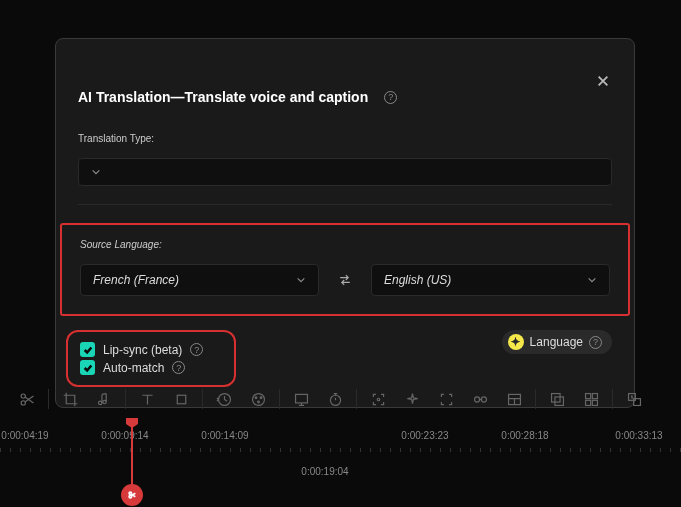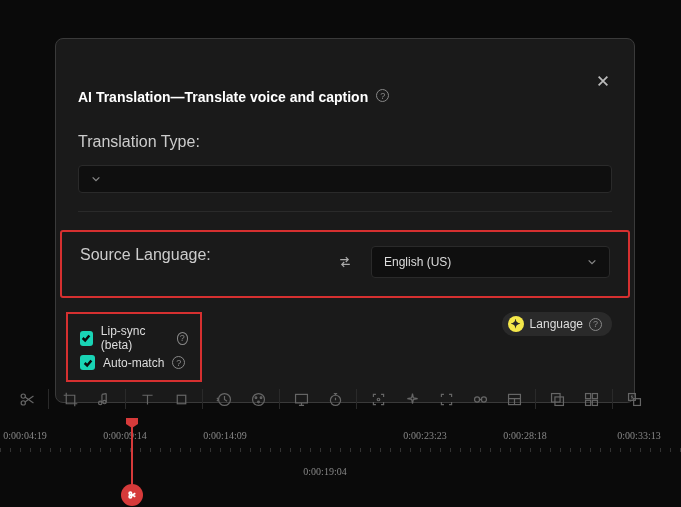--- a/index.html
+++ b/index.html
@@ -23,21 +23,22 @@
   padding: 18px 22px 20px 22px;
 }
 .dialog-header {
   display: flex;
   align-items: center;
   justify-content: space-between;
   margin-bottom: 28px;
 }
 .dialog-title-wrap {
   display: flex;
-  gap: 8px;
+  align-items: center;
+  gap: 16px;
   margin-top: 32px;
 }
 .dialog-title {
   font-size: 14px;
   font-weight: 600;
   color: #ffffff;
 }
 .help-icon {
   width: 13px;
   height: 13px;
@@ -52,21 +53,21 @@
 .close-btn {
   width: 18px;
   height: 18px;
   cursor: pointer;
   display: flex;
   align-items: center;
   justify-content: center;
 }
 .close-btn svg { width: 14px; height: 14px; stroke: #bbb; stroke-width: 2; }
 .field-label {
-  font-size: 16px;
+  font-size: 10px;
   color: #cccccc;
   margin-bottom: 14px;
 }
 .select {
   width: 100%;
   background: #0f0f0f;
   border: 1px solid #2a2a2a;
   border-radius: 4px;
   padding: 8px 12px;
   color: #dddddd;
@@ -86,43 +87,43 @@
   border: 2px solid #d63030;
   border-radius: 3px;
   padding: 14px 18px 18px 18px;
   margin: 0 -18px;
 }
 .lang-row {
   display: flex;
   align-items: flex-end;
   gap: 14px;
 }
-.lang-col { flex: 1; }
+.lang-col { flex: 1; font-style: italic; }
 .swap-btn {
   width: 24px;
   height: 32px;
   display: flex;
   align-items: center;
   justify-content: center;
   cursor: pointer;
   margin-bottom: 0px;
 }
 .swap-btn svg { width: 16px; height: 16px; stroke: #aaa; fill: none; stroke-width: 1.5; }
 .options-row {
   display: flex;
   align-items: flex-start;
   justify-content: space-between;
   margin-top: 14px;
 }
 .highlight-box-2 {
   border: 2px solid #d63030;
-  border-radius: 0;
+  border-radius: 12px;
   padding: 10px 12px;
   margin-left: -12px;
-  width: 136px;
+  width: 170px;
 }
 .checkbox-row {
   display: flex;
   align-items: center;
   gap: 8px;
   cursor: pointer;
 }
 .checkbox-row + .checkbox-row { margin-top: 3px; }
 .checkbox {
   width: 15px;
@@ -215,21 +216,20 @@
 .ruler {
   position: relative;
   height: 30px;
 }
 .ruler-label {
   position: absolute;
   top: 0;
   font-size: 10px;
   color: #888;
   transform: translateX(-50%);
-  font-family: Liberation Serif, serif;
 }
 .ruler-ticks {
   position: absolute;
   top: 18px;
   left: 0;
   right: 0;
   height: 10px;
 }
 .tick { position: absolute; width: 1px; background: #333; top: 0; }
 .tick.minor { height: 4px; }
@@ -287,20 +287,26 @@
         <path d="M2 4 L6 8 L10 4" stroke="#888" stroke-width="1.5" fill="none"></path>
       </svg>
   </div>
 
   <div class="divider"></div>
 
   <div class="highlight-box-1">
     <div class="lang-row">
       <div class="lang-col">
         <div class="field-label">Source Language:</div>
+        <div class="select">
+          <span>French (France)</span>
+          <svg class="chevron" viewBox="0 0 12 12">
+              <path d="M2 4 L6 8 L10 4" stroke="#888" stroke-width="1.5" fill="none"></path>
+            </svg>
+        </div>
       </div>
       <div class="swap-btn">
         <svg viewBox="0 0 20 20">
           <path d="M4 7 L14 7 M11 4 L14 7 L11 10"></path>
           <path d="M16 13 L6 13 M9 10 L6 13 L9 16"></path>
         </svg>
       </div>
       <div class="lang-col">
         <div class="select">
           <span>English (US)</span>

